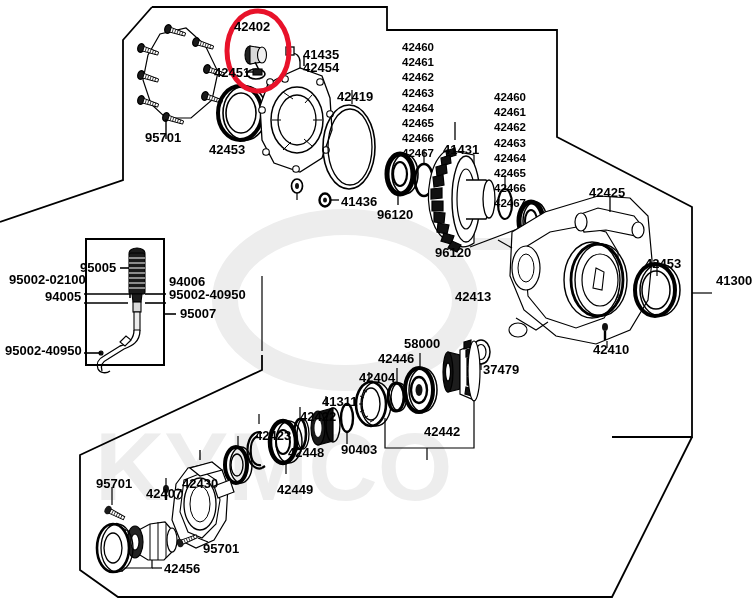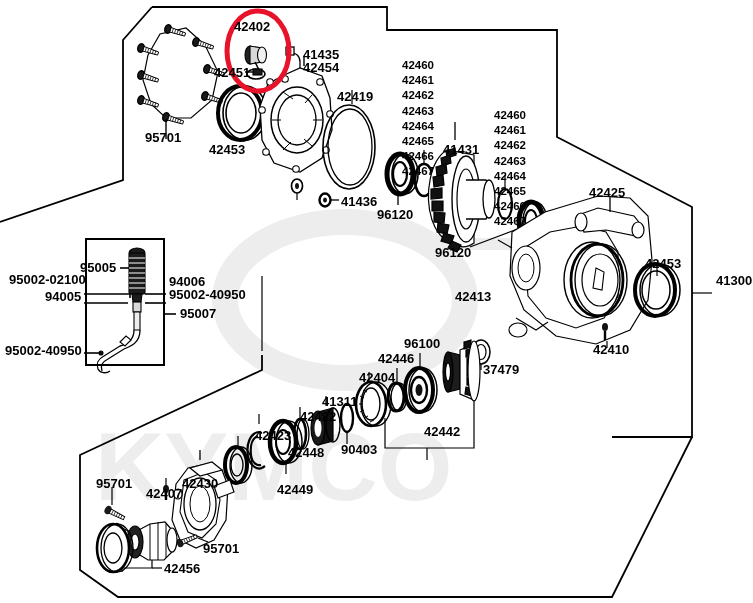--- a/index.html
+++ b/index.html
@@ -5,21 +5,21 @@
   html,body{margin:0;padding:0;background:#ffffff;}
   body{width:753px;height:603px;position:relative;overflow:hidden;
        font-family:"Liberation Sans", sans-serif;}
   #stage{position:absolute;left:0;top:0;width:753px;height:603px;}
   svg.layer{position:absolute;left:0;top:0;width:753px;height:603px;}
   .lbl{position:absolute;font-family:"Liberation Sans", sans-serif;
        font-size:13px;font-weight:bold;color:#000;white-space:nowrap;
        letter-spacing:0px;line-height:13px;}
   .lblcol{position:absolute;font-family:"Liberation Sans", sans-serif;
        font-size:11.5px;font-weight:bold;color:#000;white-space:nowrap;
-       line-height:15.2px;margin-top:18px;}
+       line-height:15.2px;}
   .wm{position:absolute;pointer-events:none;}
 </style>
 </head>
 <body>
 
 <div id="stage">
 
   <svg class="layer wm" viewBox="0 0 753 603">
     <g fill="none" stroke="#ededed" stroke-width="26">
       <ellipse cx="345" cy="300" rx="120" ry="78"></ellipse>
@@ -415,21 +415,21 @@
   <div class="lbl" style="left:337px;top:90px;">42419</div>
   <div class="lbl" style="left:341px;top:195px;">41436</div>
   <div class="lbl" style="left:377px;top:208px;">96120</div>
   <div class="lbl" style="left:443px;top:143px;">41431</div>
   <div class="lbl" style="left:435px;top:246px;">96120</div>
   <div class="lbl" style="left:455px;top:290px;">42413</div>
   <div class="lbl" style="left:589px;top:186px;">42425</div>
   <div class="lbl" style="left:645px;top:257px;">42453</div>
   <div class="lbl" style="left:593px;top:343px;">42410</div>
   <div class="lbl" style="left:716px;top:274px;">41300</div>
-  <div class="lbl" style="left:404px;top:337px;">96100</div>
+  <div class="lbl" style="left:404px;top:337px;">58000</div>
   <div class="lbl" style="left:378px;top:352px;">42446</div>
   <div class="lbl" style="left:483px;top:363px;">37479</div>
   <div class="lbl" style="left:424px;top:425px;">42442</div>
   <div class="lbl" style="left:359px;top:371px;">42404</div>
   <div class="lbl" style="left:322px;top:395px;">41311</div>
   <div class="lbl" style="left:300px;top:410px;">42422</div>
   <div class="lbl" style="left:341px;top:443px;">90403</div>
   <div class="lbl" style="left:255px;top:429px;">42423</div>
   <div class="lbl" style="left:240px;top:446px;padding-left:48px;">42448</div>
   <div class="lbl" style="left:277px;top:483px;">42449</div>

